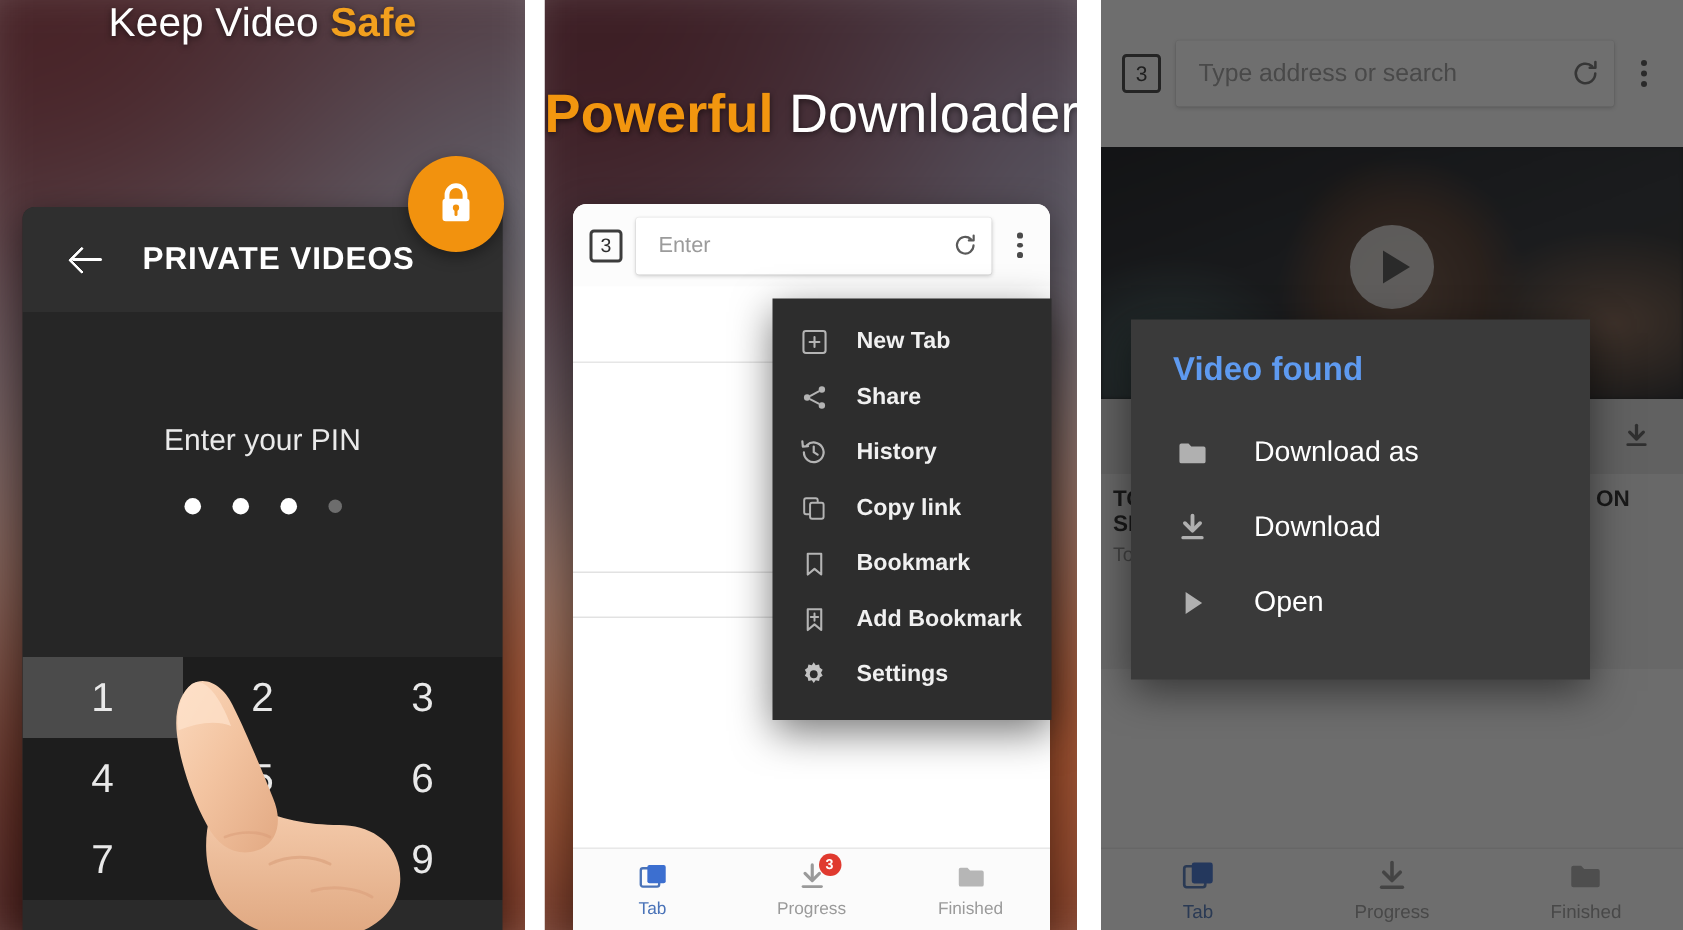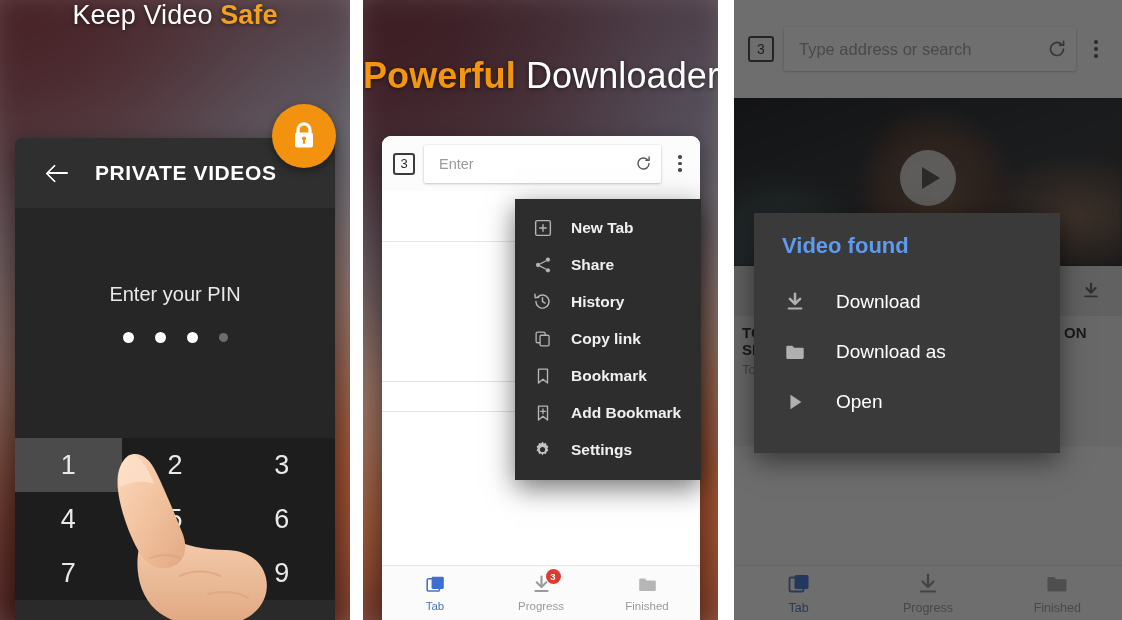--- a/index.html
+++ b/index.html
@@ -472,34 +472,34 @@
         </div>
       </div>
 
       <div id="right-scrim"></div>
 
       <div id="videofound">
         <div id="vf-title">Video found</div>
         <div class="vf-item">
           <span class="vf-icon">
             <svg width="22" height="22" viewBox="0 0 24 24">
+              <path d="M2.5 6.5 a1.4 1.4 0 0 1 1.4-1.4 h5.2 l2 2.2 h9 a1.4 1.4 0 0 1 1.4 1.4 v9.4 a1.4 1.4 0 0 1-1.4 1.4 H3.9 a1.4 1.4 0 0 1-1.4-1.4 Z" fill="#b0b0b0"></path>
+            </svg>
+          </span>
+          <span class="vf-label">Download as</span>
+        </div>
+        <div class="vf-item">
+          <span class="vf-icon">
+            <svg width="22" height="22" viewBox="0 0 24 24">
               <path d="M12 3 v9" stroke="#b0b0b0" stroke-width="2.8" stroke-linecap="round"></path>
               <path d="M6.5 8.5 L12 14 L17.5 8.5" fill="none" stroke="#b0b0b0" stroke-width="2.8" stroke-linecap="round" stroke-linejoin="round"></path>
               <path d="M5 19 h14" stroke="#b0b0b0" stroke-width="2.2" stroke-linecap="round"></path>
             </svg>
           </span>
           <span class="vf-label">Download</span>
-        </div>
-        <div class="vf-item">
-          <span class="vf-icon">
-            <svg width="22" height="22" viewBox="0 0 24 24">
-              <path d="M2.5 6.5 a1.4 1.4 0 0 1 1.4-1.4 h5.2 l2 2.2 h9 a1.4 1.4 0 0 1 1.4 1.4 v9.4 a1.4 1.4 0 0 1-1.4 1.4 H3.9 a1.4 1.4 0 0 1-1.4-1.4 Z" fill="#b0b0b0"></path>
-            </svg>
-          </span>
-          <span class="vf-label">Download as</span>
         </div>
         <div class="vf-item">
           <span class="vf-icon">
             <svg width="22" height="22" viewBox="0 0 24 24">
               <path d="M7 4 L19 12 L7 20 Z" fill="#b0b0b0"></path>
             </svg>
           </span>
           <span class="vf-label">Open</span>
         </div>
       </div>

